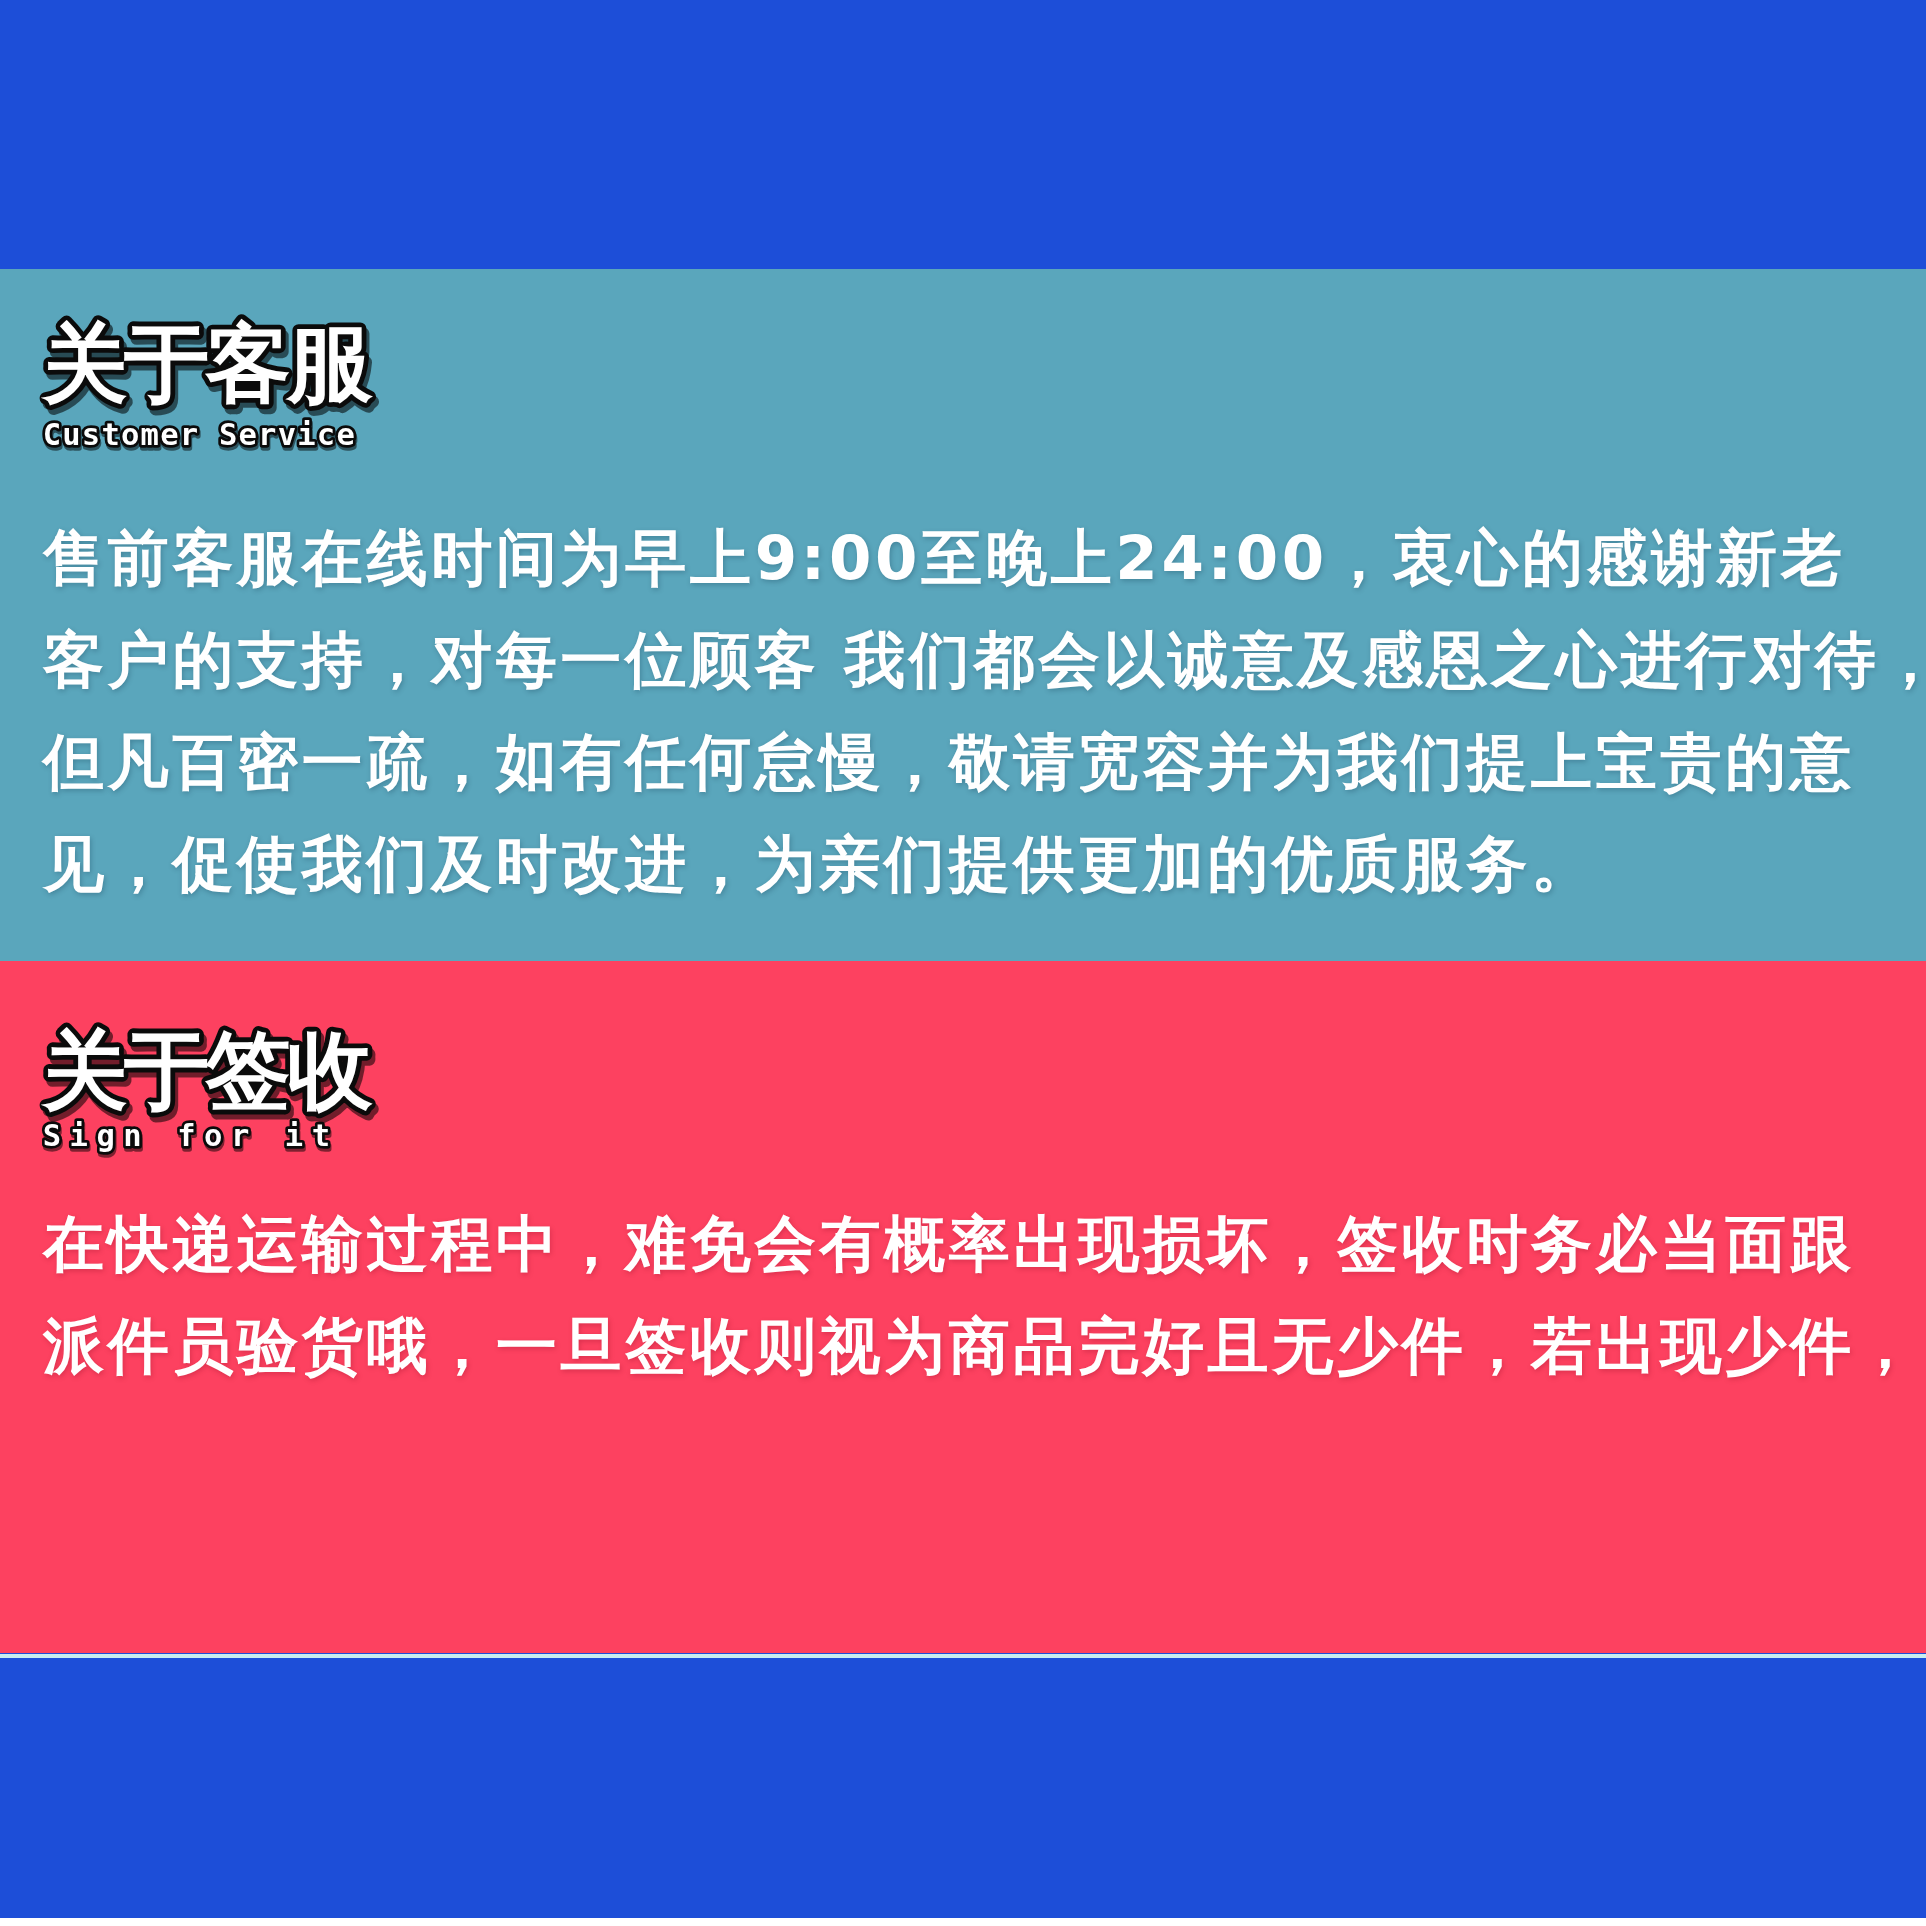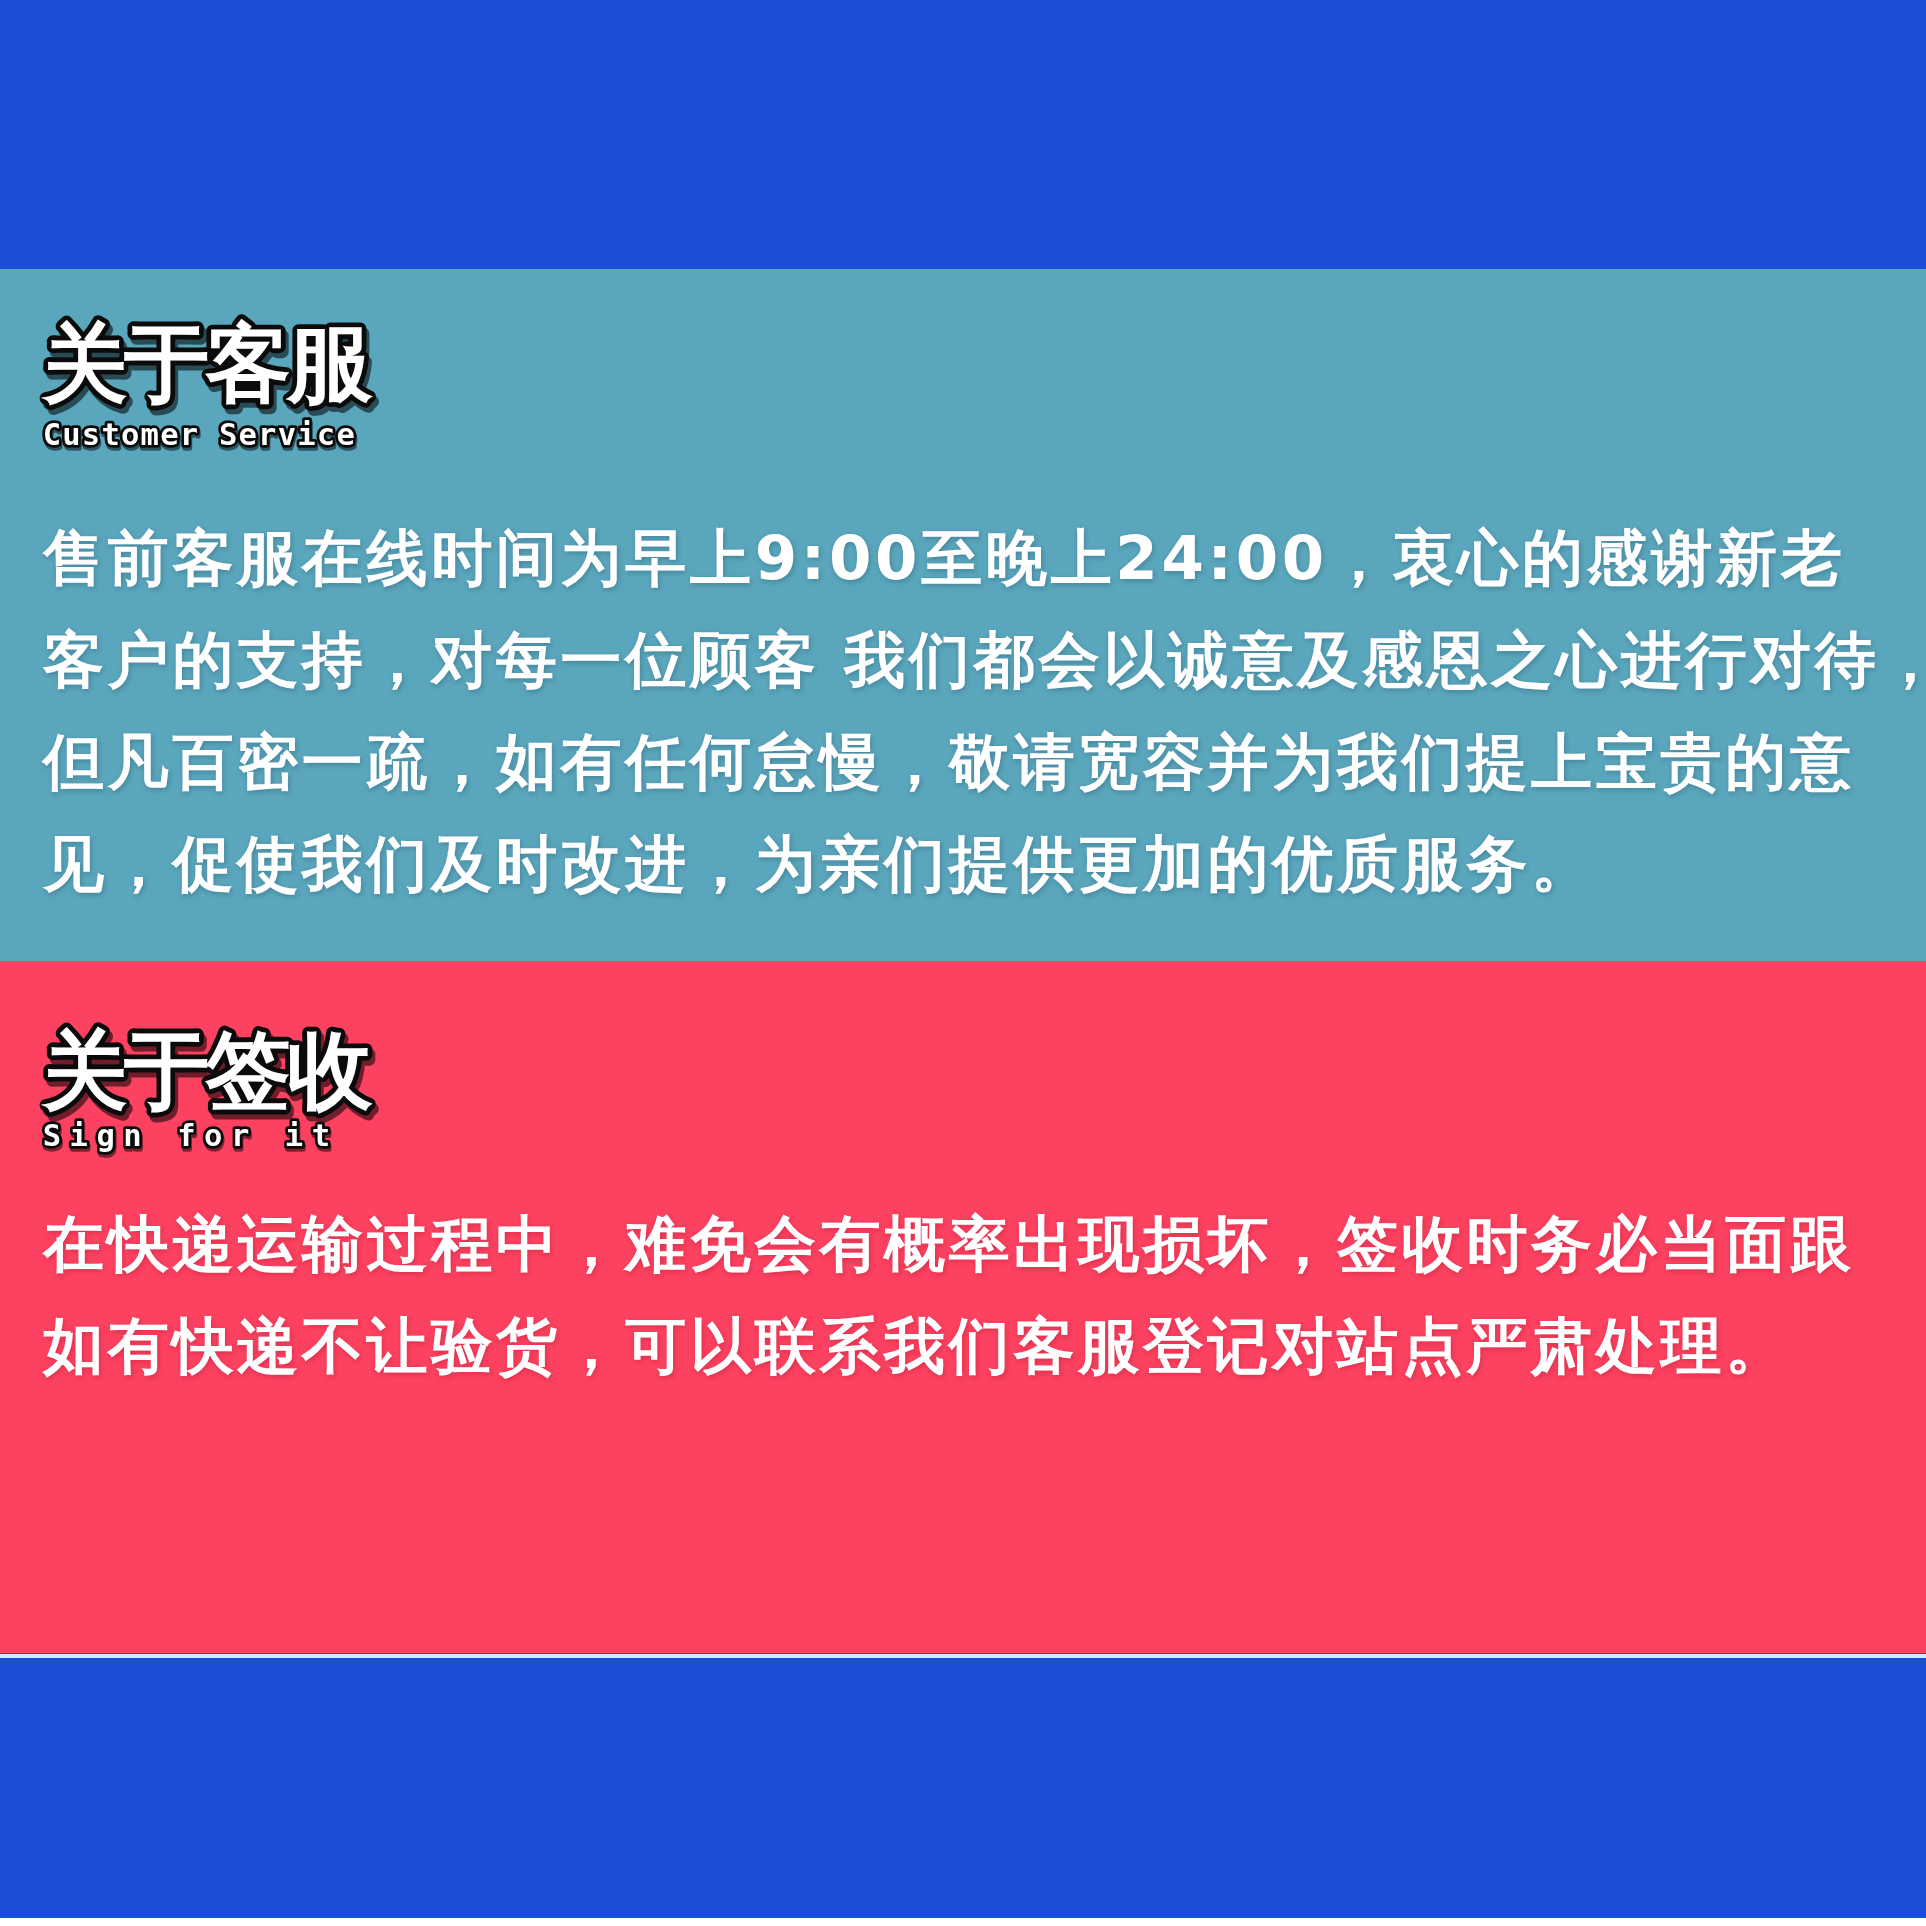--- a/index.html
+++ b/index.html
@@ -116,20 +116,20 @@
 
   <section class="block red">
     <svg class="title-svg" width="451" height="128" viewBox="0 0 740 210">
       <text x="12" y="158">关于签收</text>
     </svg>
     <svg class="subtitle-svg" width="427" height="49" viewBox="0 0 700 80">
       <text x="6" y="56">Sign for it</text>
     </svg>
     <div class="body-text">
       <div class="body-line">在快递运输过程中，难免会有概率出现损坏，签收时务必当面跟</div>
-      <div class="body-line">如有快递不让验货，可以联系我们客服登记对站点严肃处理。</div>
+      <div class="body-line">派件员验货哦，一旦签收则视为商品完好且无少件，若出现少件，</div>
     </div>
   </section>
 
   <div class="accent-strip"></div>
 
 </div>
 
 
 </body></html>

